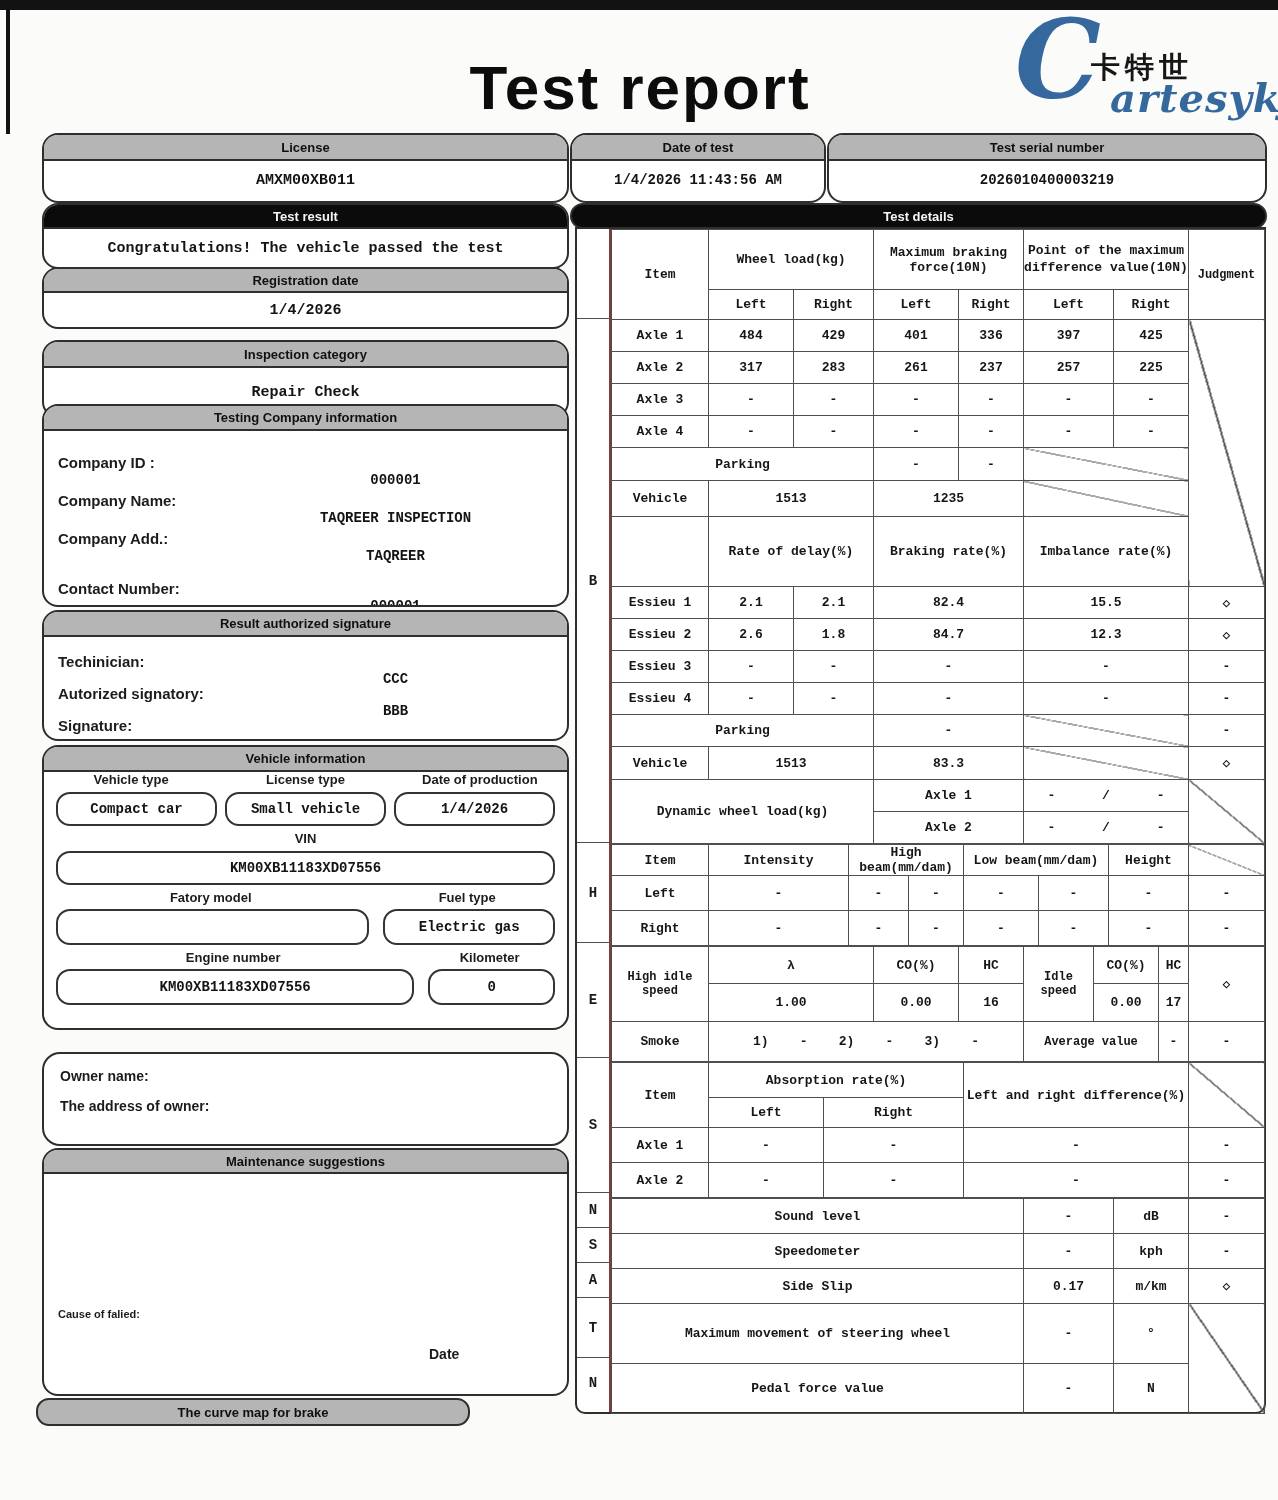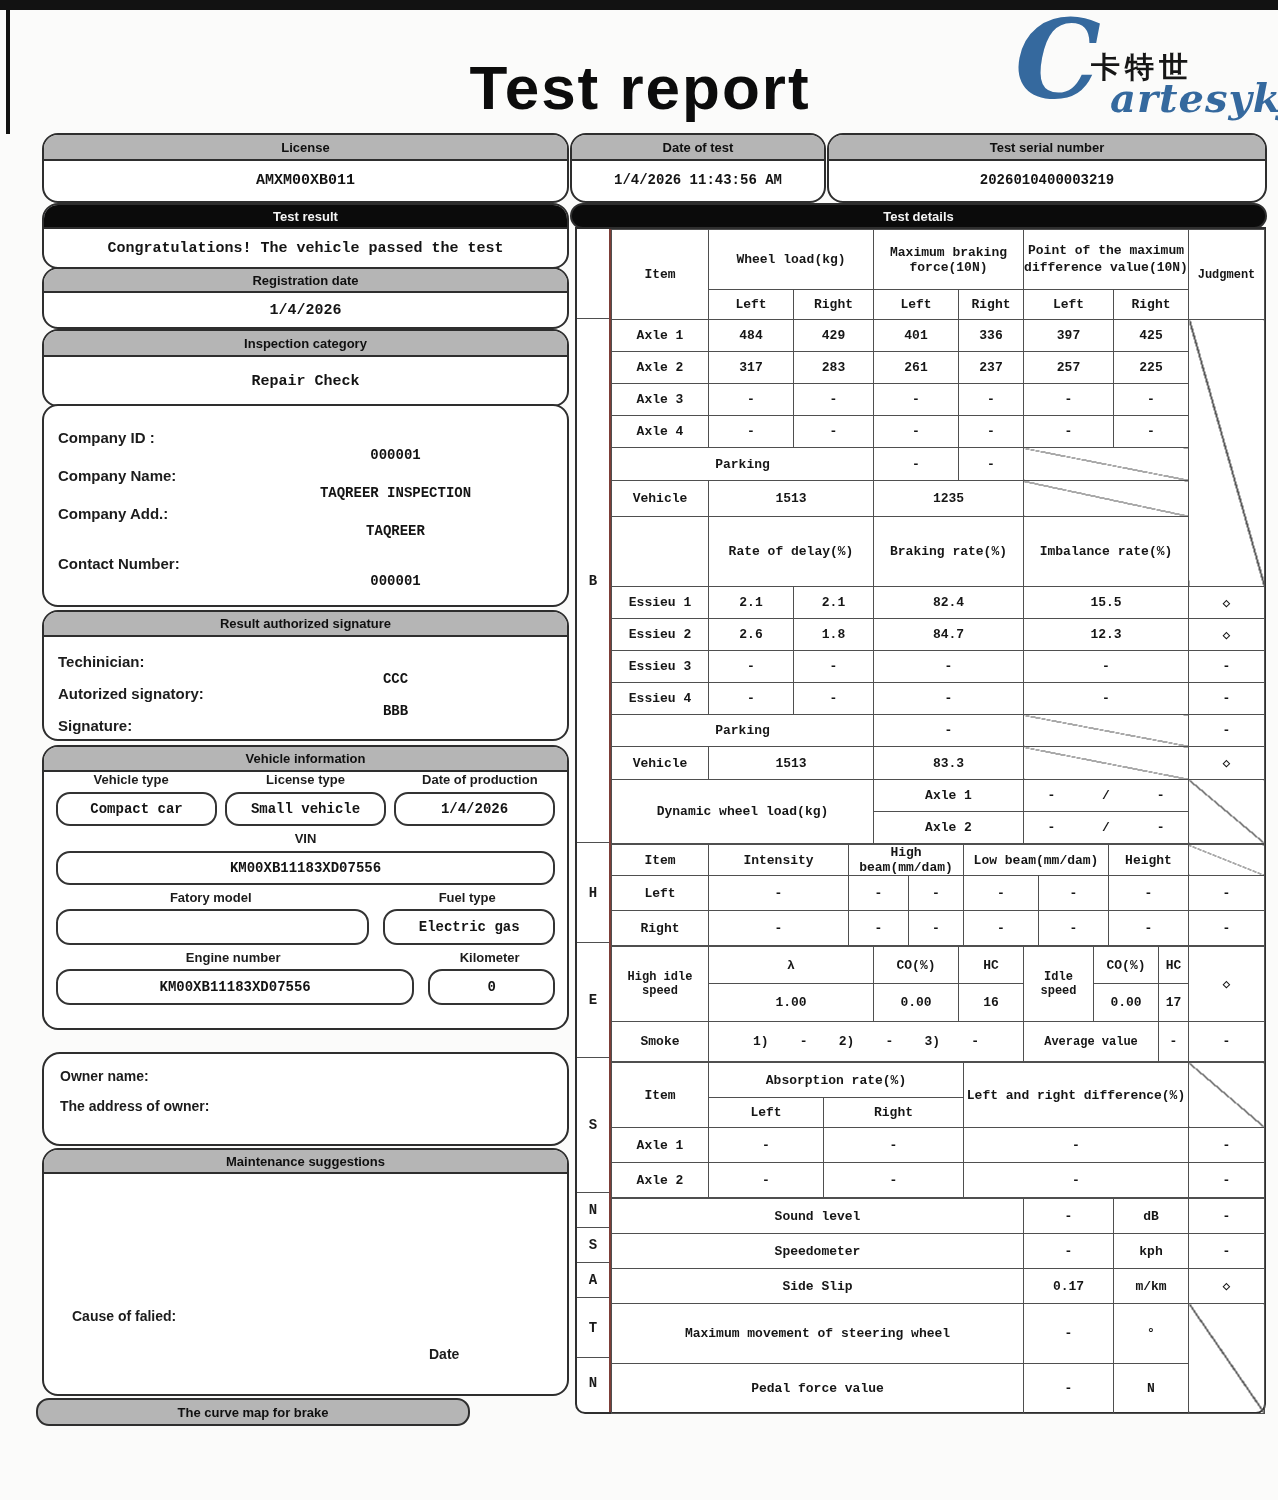--- a/index.html
+++ b/index.html
@@ -84,26 +84,27 @@
   <div class="sec" style="left:42px;top:203px;width:523px;height:62px;">
     <div class="sec-h dark" style="height:22px;">Test result</div>
     <div class="val" style="height:38px;">Congratulations! The vehicle passed the test</div>
   </div>
 
   <div class="sec" style="left:42px;top:267px;width:523px;height:58px;">
     <div class="sec-h" style="height:22px;">Registration date</div>
     <div class="val" style="height:34px;">1/4/2026</div>
   </div>
 
-  <div class="sec" style="left:42px;top:329px;width:523px;height:74px;">
+  <div class="sec" style="left:42px;top:340px;width:523px;height:74px;">
     <div class="sec-h" style="height:24px;">Inspection category</div>
     <div class="val" style="height:48px;">Repair Check</div>
   </div>
 
   <div class="sec" style="left:42px;top:404px;width:523px;height:199px;">
+    <div class="sec-h" style="height:23px;">Testing Company information</div>
     <div style="padding-top:12px;">
       <div class="kvrow">
         <span class="k">Company ID :</span>
         <span class="v">000001</span>
       </div>
       <div class="kvrow">
         <span class="k">Company Name:</span>
         <span class="v">TAQREER INSPECTION</span>
       </div>
       <div class="kvrow">
@@ -169,21 +170,21 @@
     </div>
   </div>
 
   <div class="sec" style="left:42px;top:1052px;width:523px;height:90px;border-radius:18px;">
     <div style="padding:14px 16px 0 16px;font-size:14px;font-weight:600;color:#1c1c1c;">Owner name:</div>
     <div style="padding:14px 16px 0 16px;font-size:14px;font-weight:600;color:#1c1c1c;">The address of owner:</div>
   </div>
 
   <div class="sec" style="left:42px;top:1148px;width:523px;height:244px;">
     <div class="sec-h" style="height:22px;">Maintenance suggestions</div>
-    <div style="position:absolute;left:14px;top:158px;font-size:14px;font-weight:600;color:#1c1c1c;margin-left:14px;">Cause of falied:</div>
+    <div style="position:absolute;left:14px;top:158px;font-size:11px;font-weight:600;color:#1c1c1c;">Cause of falied:</div>
     <div style="position:absolute;left:385px;top:196px;font-size:14px;font-weight:600;color:#1c1c1c;">Date</div>
   </div>
 
   <div class="bar" style="left:36px;top:1398px;width:430px;height:24px;">The curve map for brake</div>
 
   <div class="bar" style="left:570px;top:203px;width:693px;height:22px;background:#0b0b0b;color:#f5f5f5;">Test details</div>
 
   <div id="details">
     <div id="lettercol">
       <div class="lc-cell" style="height:90px;"></div>

